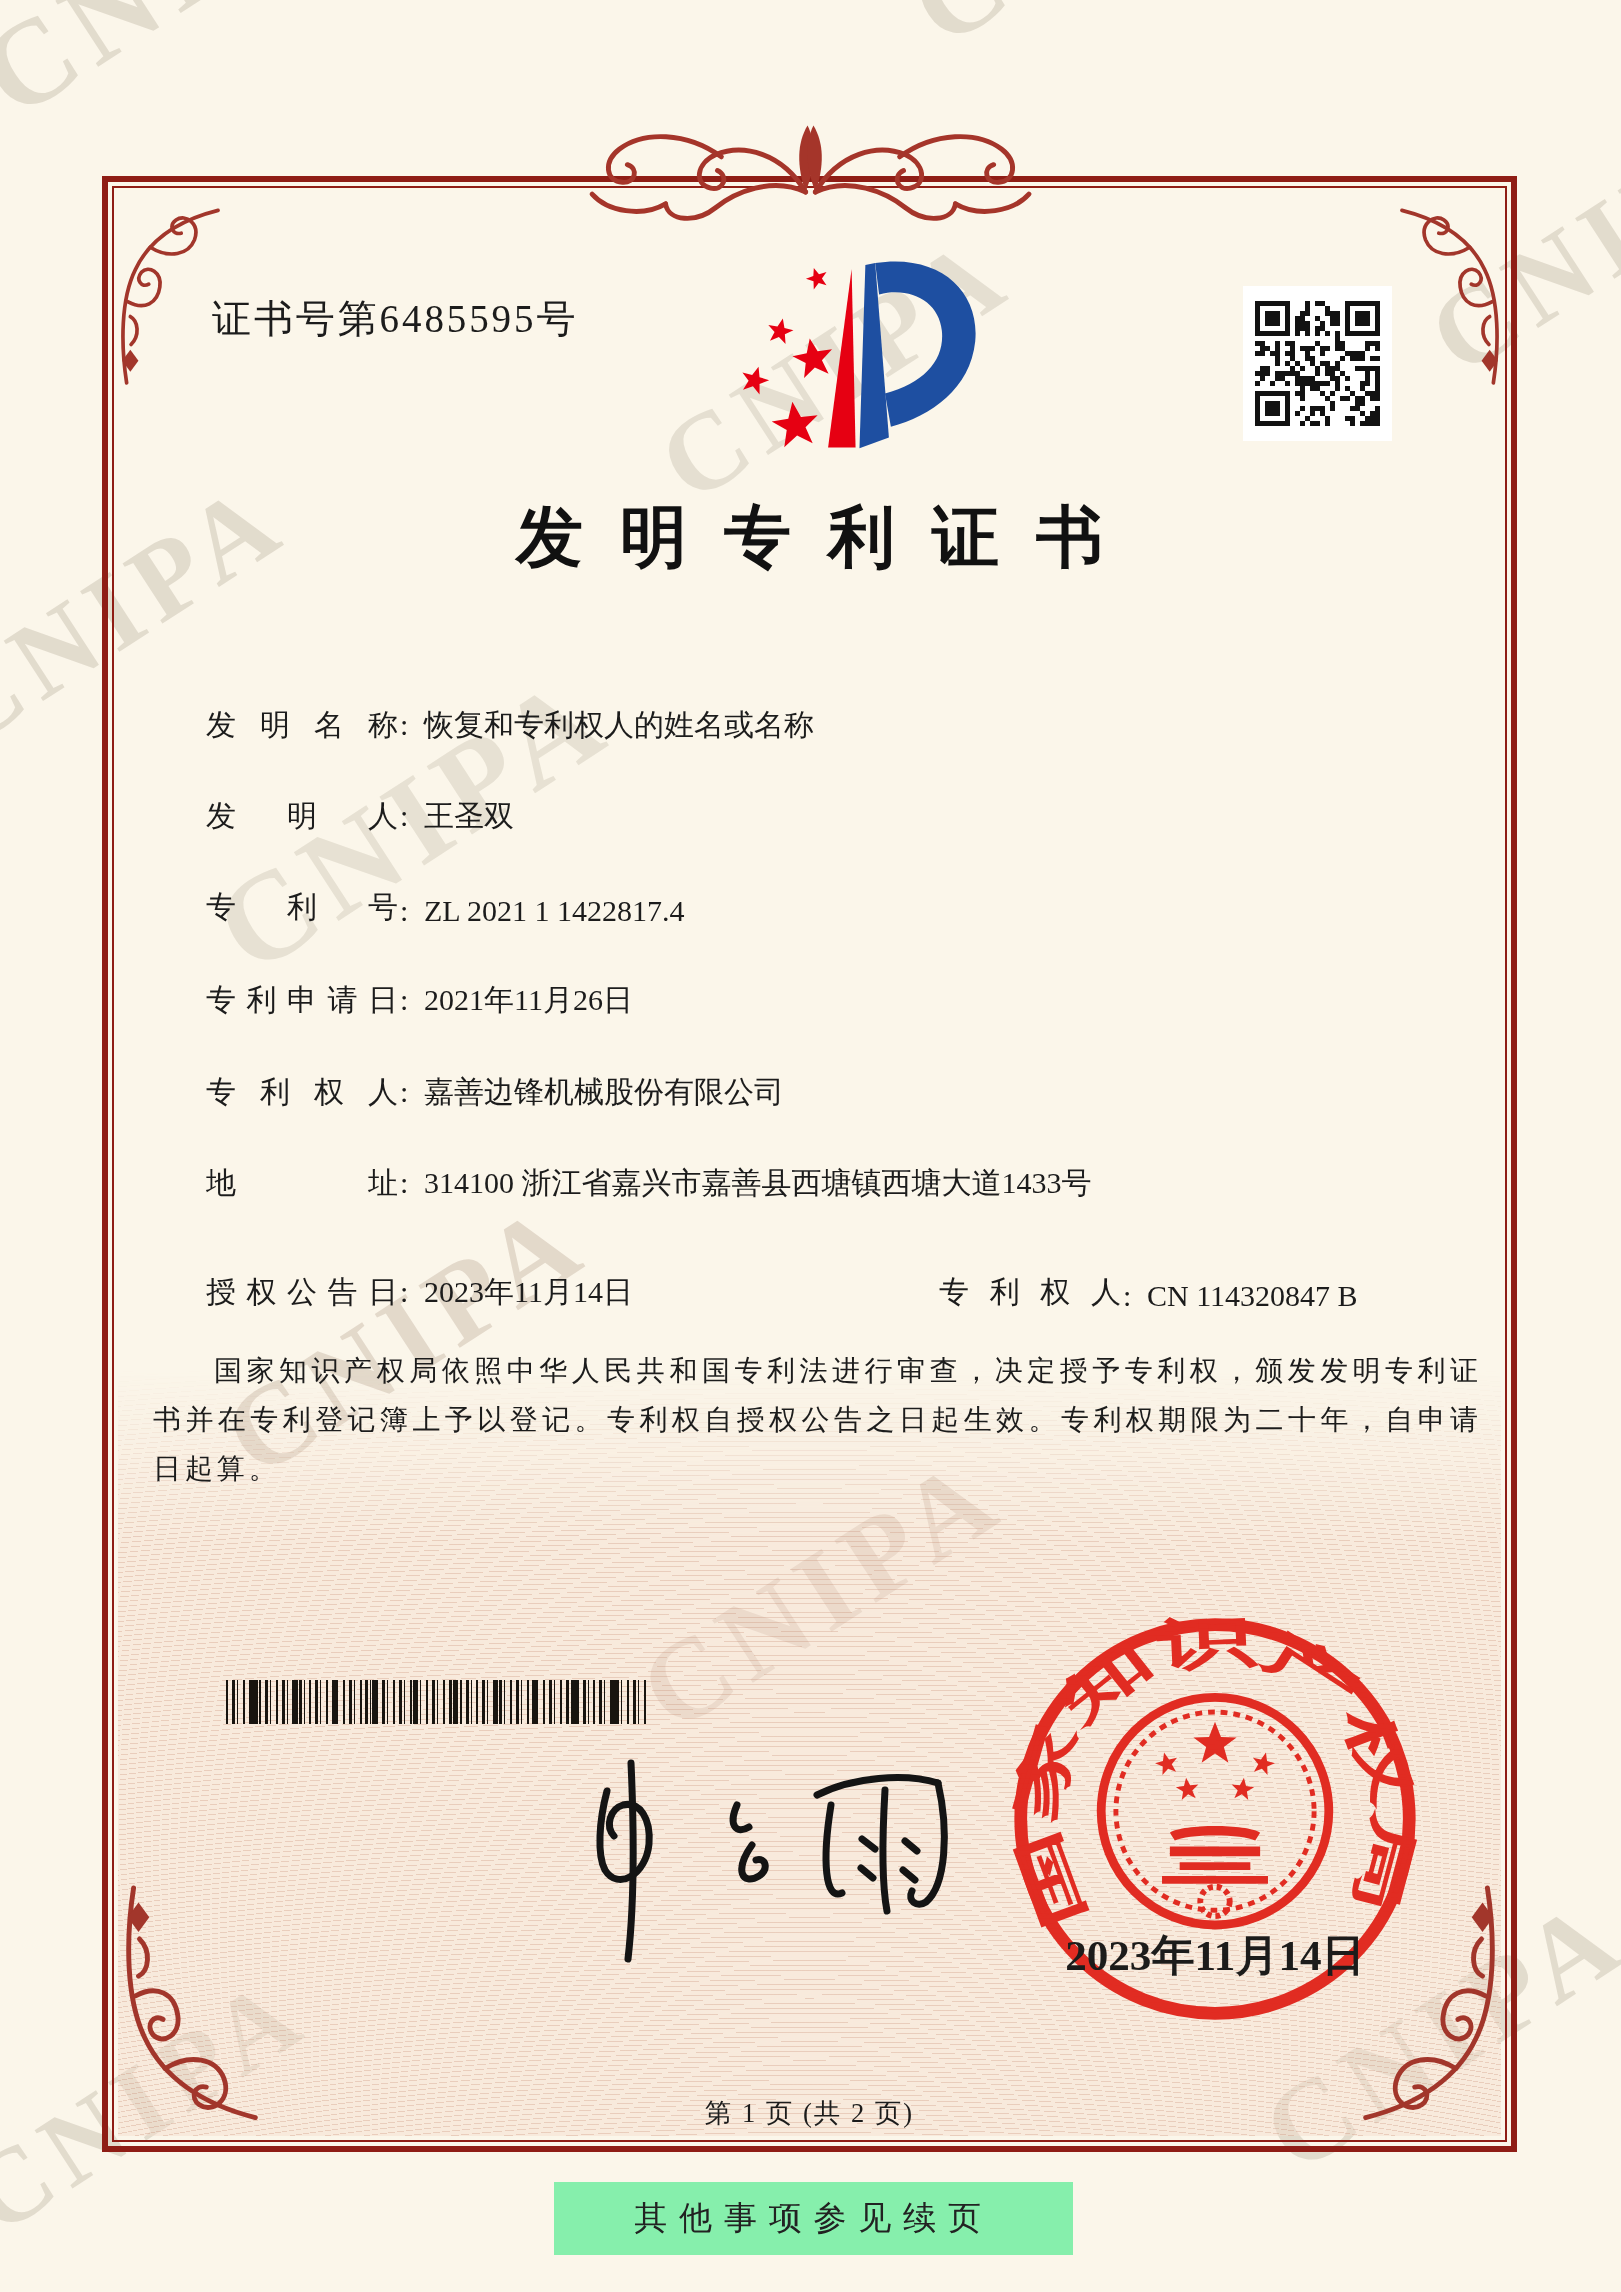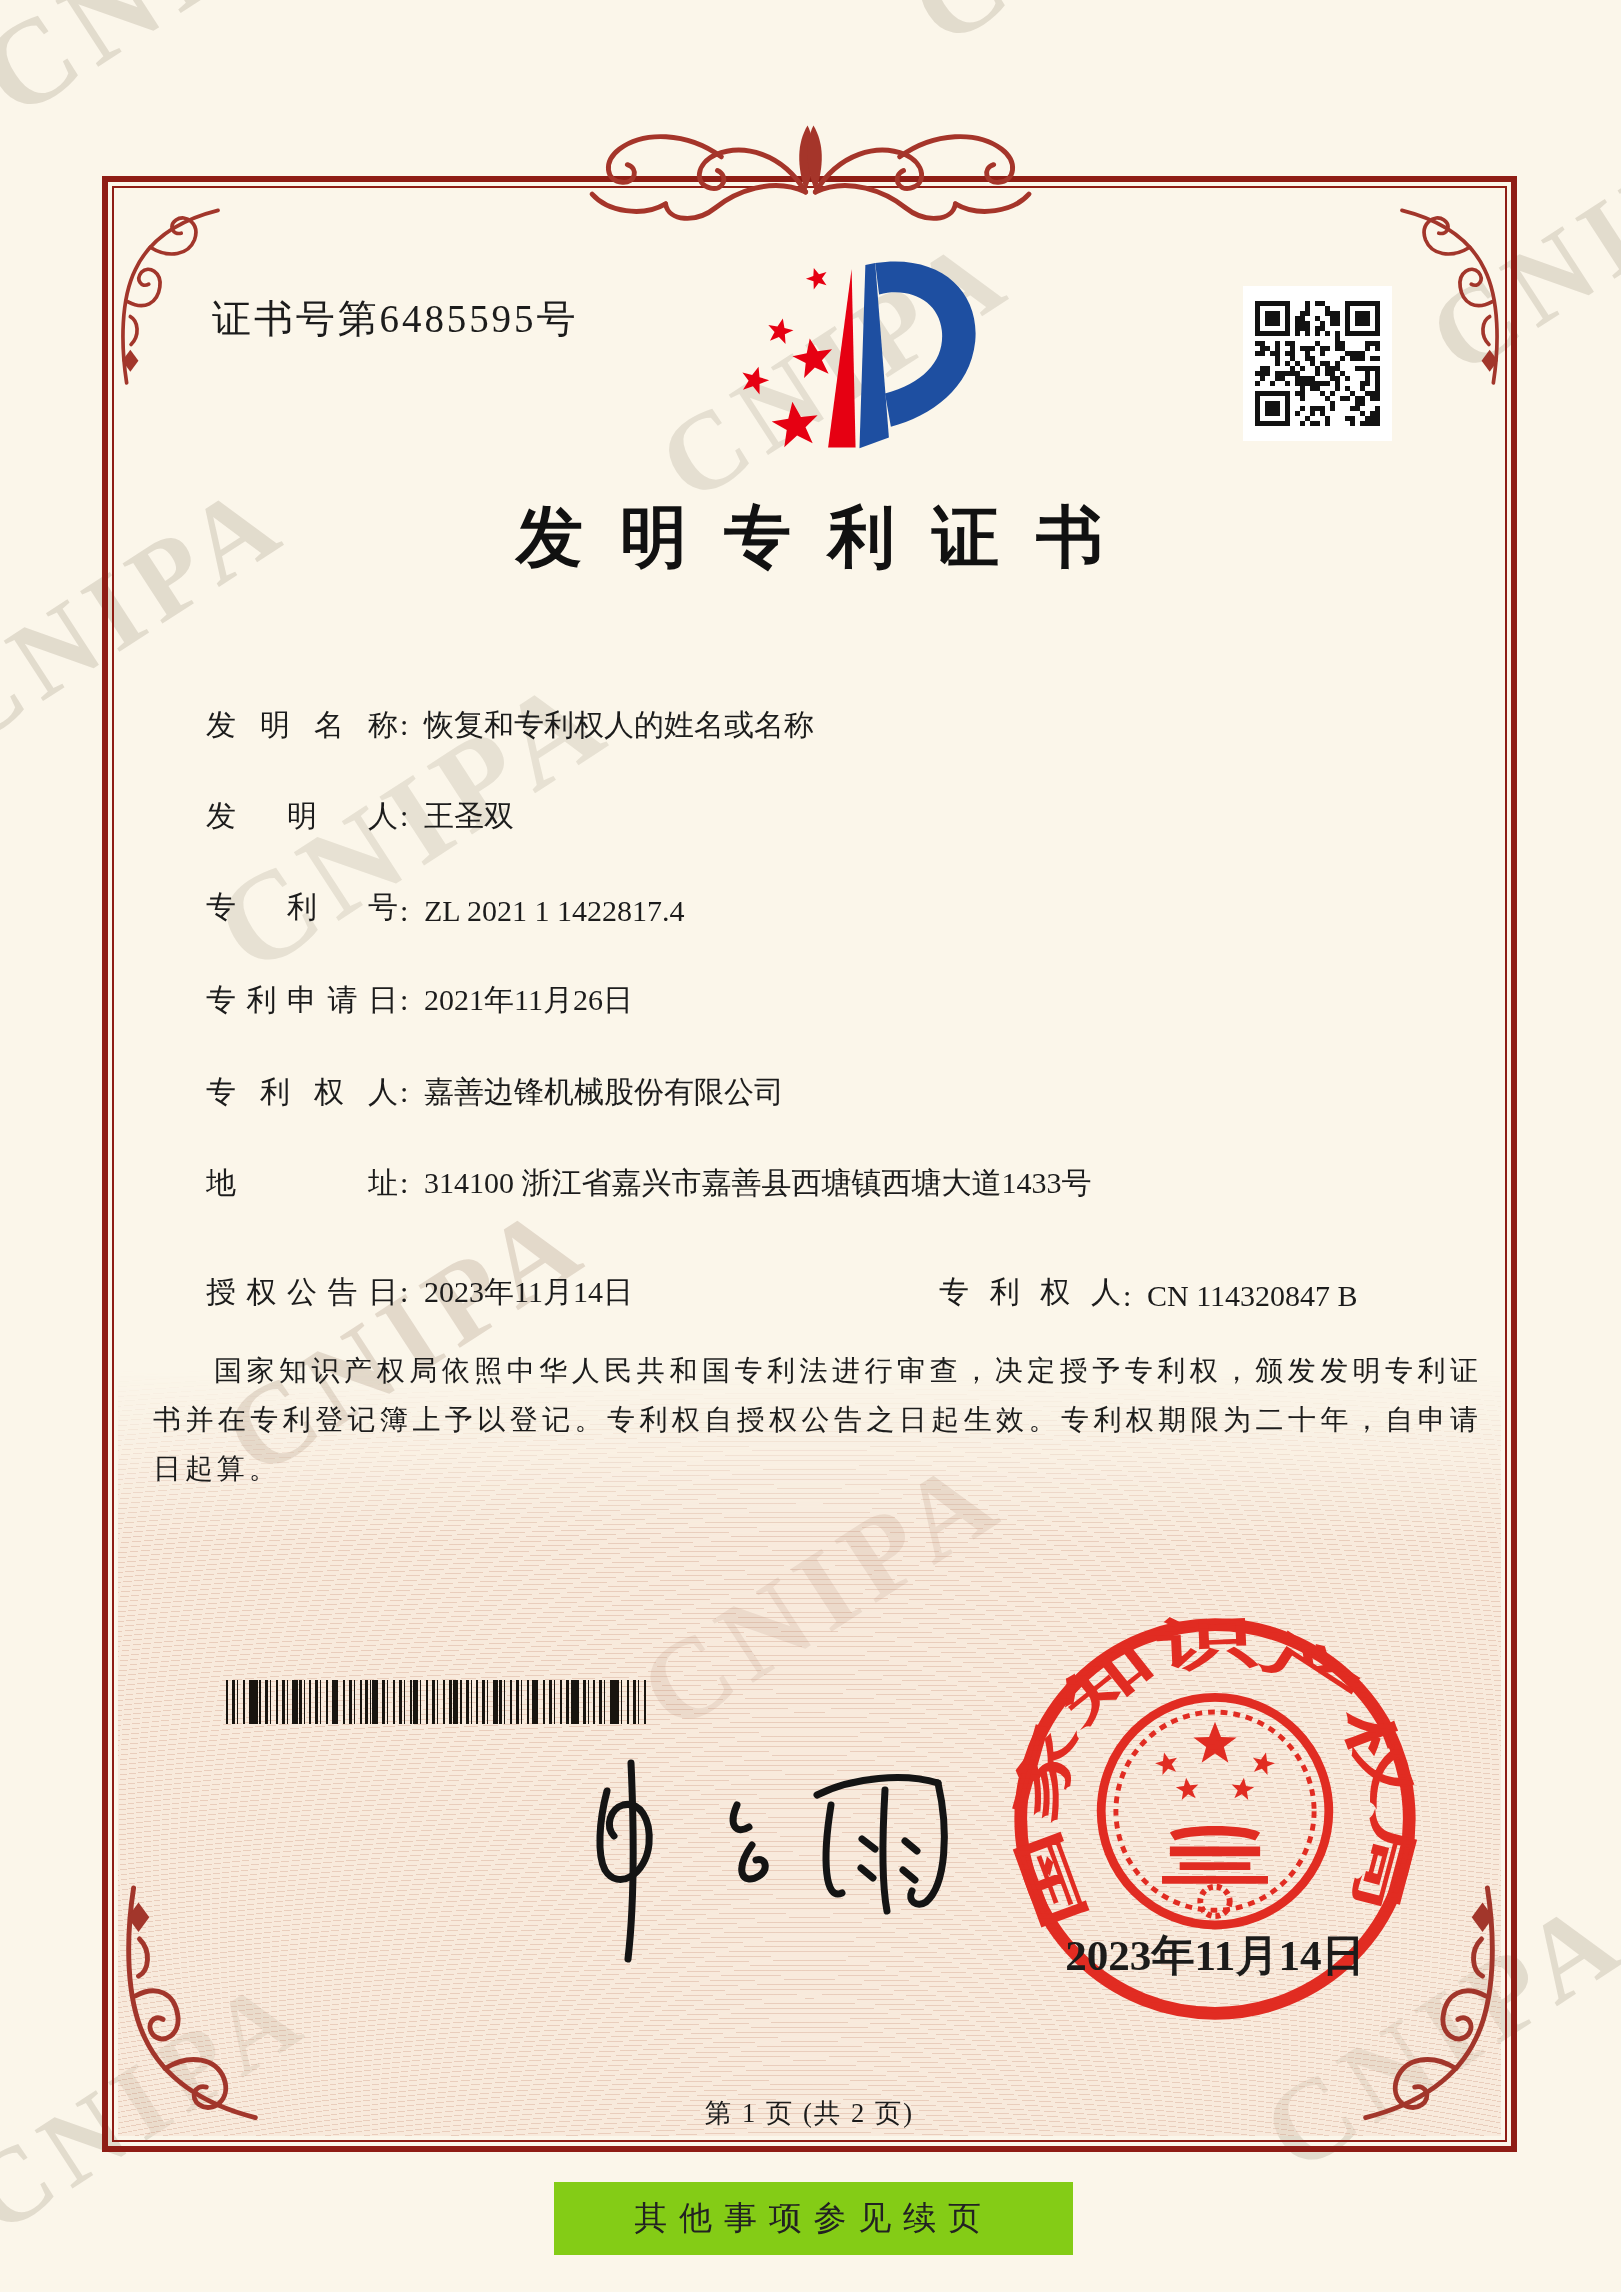--- a/index.html
+++ b/index.html
@@ -59,21 +59,21 @@
         rgba(0,0,0,0) 8.8px 10.8px,#18140f 10.8px 11.8px,rgba(0,0,0,0) 11.8px 16.7px),
       repeating-linear-gradient(90deg,rgba(0,0,0,0) 0 26.5px,#18140f 26.5px 32px,rgba(0,0,0,0) 32px 40px);}
   .officer{position:absolute;left:99px;top:1619px;font-family:"Liberation Sans",sans-serif;
            font-weight:700;font-size:30px;color:#161616;}
   .officer div{margin-bottom:39px;letter-spacing:5.9px;}
   .signature{position:absolute;left:437px;top:1564px;width:470px;height:221px;}
   .seal{position:absolute;left:899px;top:1429px;width:416px;height:416px;opacity:.96;}
   .page-info{position:absolute;left:0;top:1913px;width:100%;text-align:center;
              font-size:26.5px;letter-spacing:2px;}
   
-  .note-band{position:absolute;left:554px;top:2182px;width:519px;height:73px;background:#84cc16;
+  .note-band{position:absolute;left:554px;top:2182px;width:519px;height:73px;background:#86efac;
              z-index:3;display:flex;align-items:center;justify-content:center;}
   .note-band span{font-size:33px;letter-spacing:11.8px;color:#222;}
   
   .orn{position:absolute;z-index:4;pointer-events:none;}
   .orn-top{left:549px;top:98px;width:523px;height:147px;}
   .fl-bl{left:106px;top:1880px;width:172px;height:267px;}
   .fl-br{left:1343px;top:1880px;width:172px;height:267px;transform:scaleX(-1);}
   .fl-tl{left:106px;top:188px;width:129px;height:201px;transform:scaleY(-1);}
   .fl-tr{left:1385px;top:188px;width:129px;height:201px;transform:scale(-1,-1);}
 </style>

